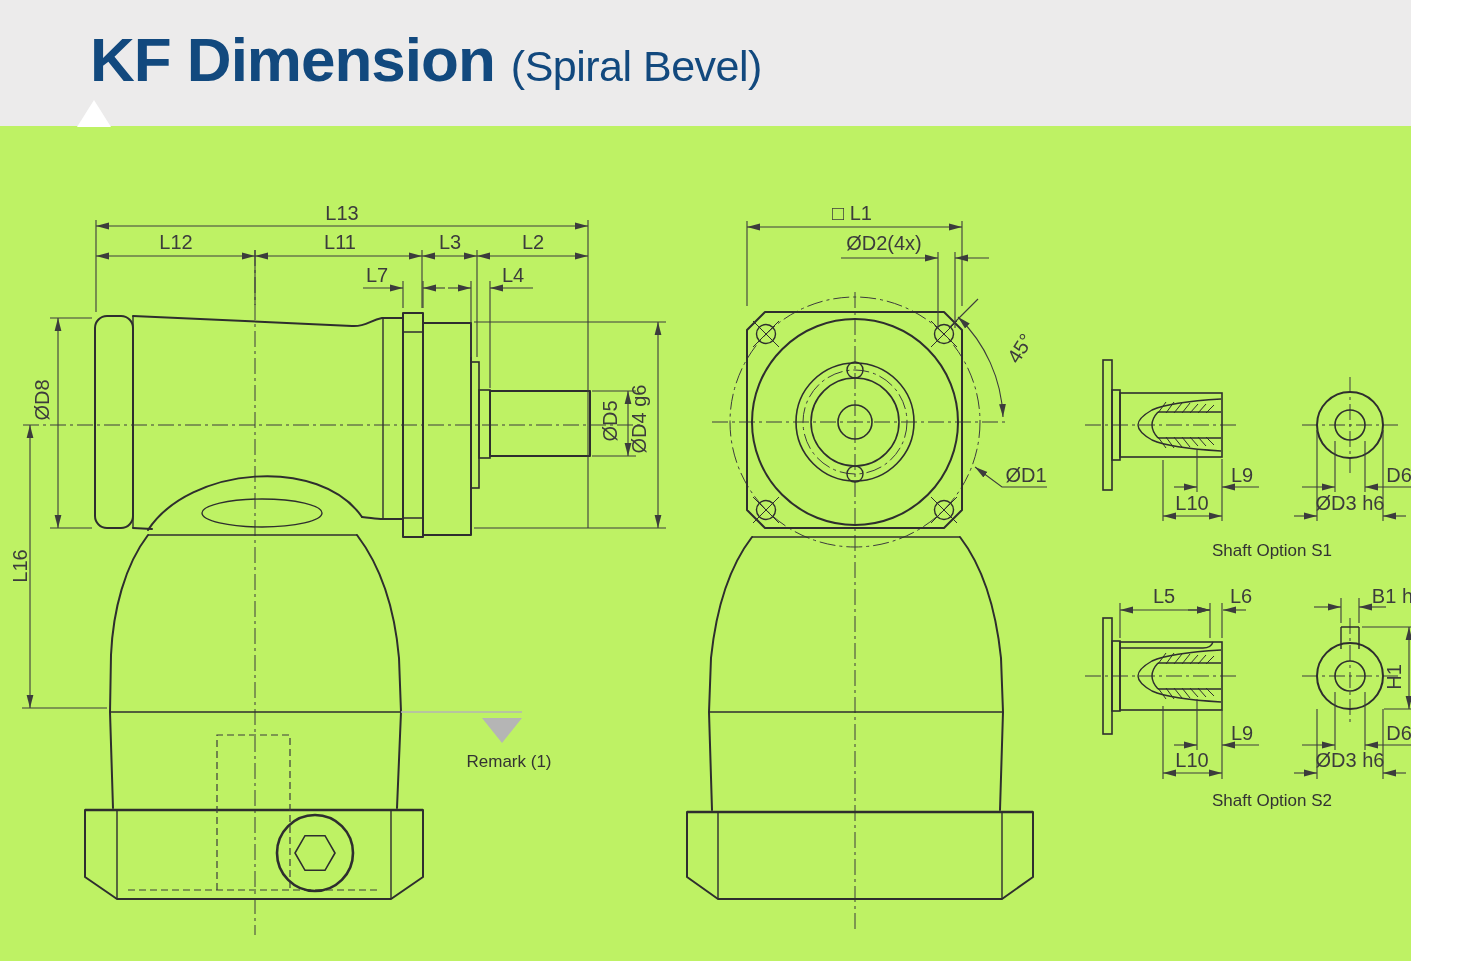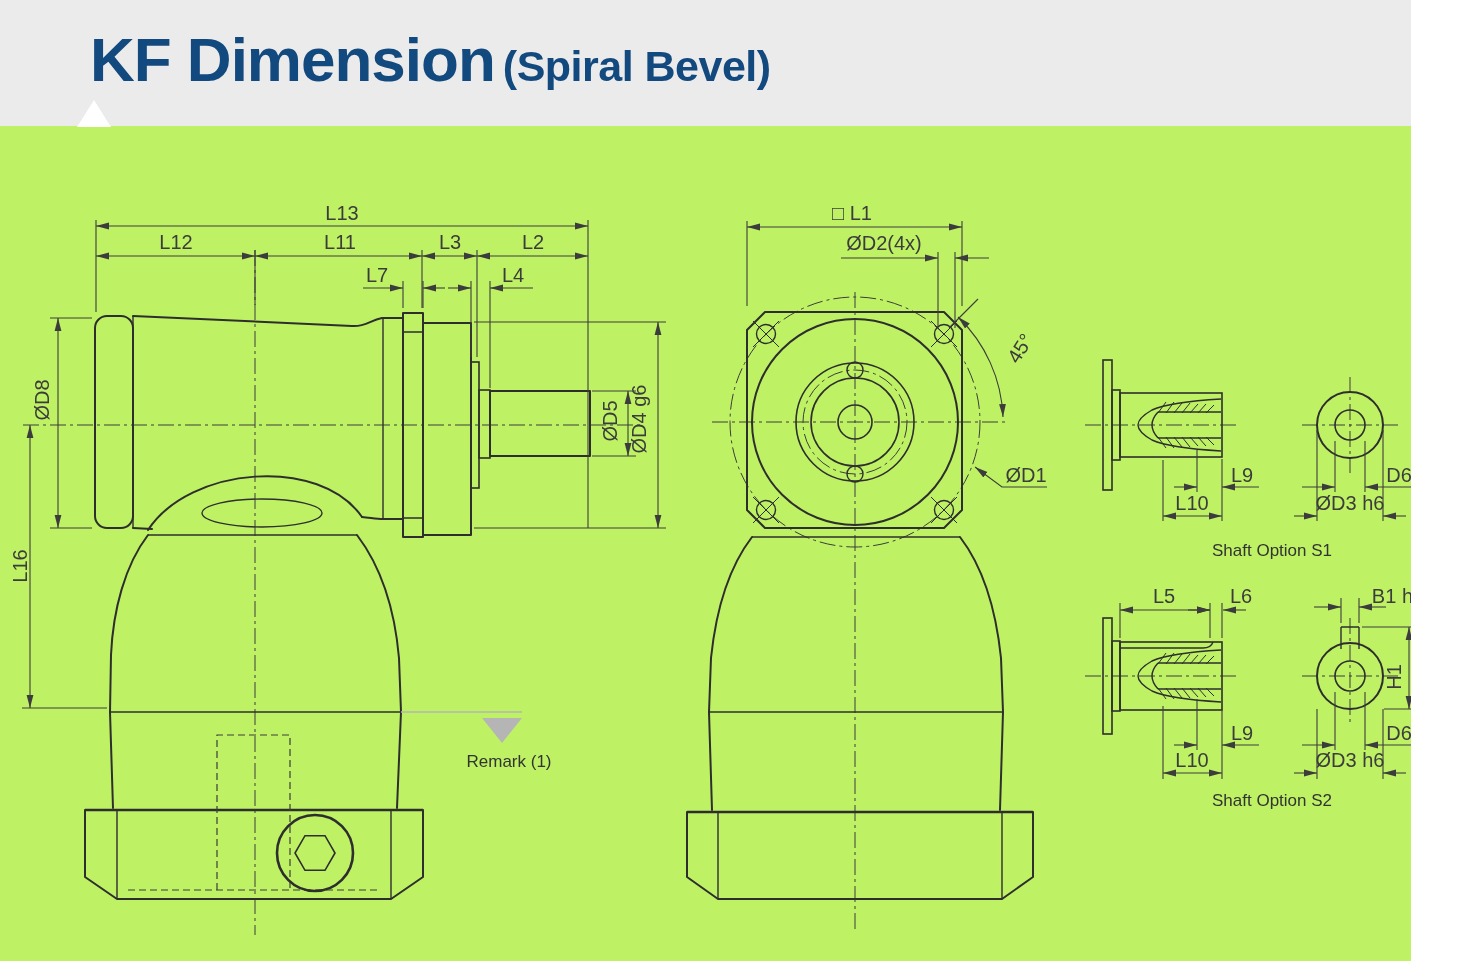--- a/index.html
+++ b/index.html
@@ -1,21 +1,21 @@
 <!DOCTYPE html>
 <html><head>
 <meta charset="utf-8">
 <style>
   html,body{margin:0;padding:0;background:#fff;}
   .page{position:relative;width:1411px;height:961px;background:#bef264;overflow:hidden;
         font-family:"Liberation Sans",sans-serif;}
   .header{position:absolute;left:0;top:0;width:1483px;height:126px;background:#ECEBEB;}
   .title-row{position:absolute;left:90px;top:24px;display:flex;align-items:baseline;z-index:3;}
   .title-main{font-size:62px;font-weight:bold;color:#12497E;letter-spacing:-1px;}
-  .title-sub{font-size:43px;font-weight:bold;color:#12497E;margin-left:8px;letter-spacing:-0.5px;}
+  .title-sub{font-size:43px;font-weight:normal;color:#12497E;margin-left:16px;letter-spacing:-0.5px;}
   svg.drawing{position:absolute;left:0;top:0;z-index:1;}
   svg text{font-family:"Liberation Sans",sans-serif;font-size:20px;fill:#3C3C3C;}
   svg text.cap{font-size:17px;fill:#333;}
   .o2{stroke:#2E2E2E;stroke-width:2;fill:none;stroke-linejoin:round;stroke-linecap:round;}
   .o25{stroke:#2E2E2E;stroke-width:2.6;fill:none;}
   .o14{stroke:#2E2E2E;stroke-width:1.4;fill:none;}
   .o16{stroke:#2E2E2E;stroke-width:1.6;fill:none;}
   .dim{stroke:#3C3C3C;stroke-width:1.1;fill:none;}
   .cl{stroke:#3C3C3C;stroke-width:1;fill:none;stroke-dasharray:16 4 3 4;}
   .hid{stroke:#3C3C3C;stroke-width:1.2;fill:none;stroke-dasharray:7 4;}

